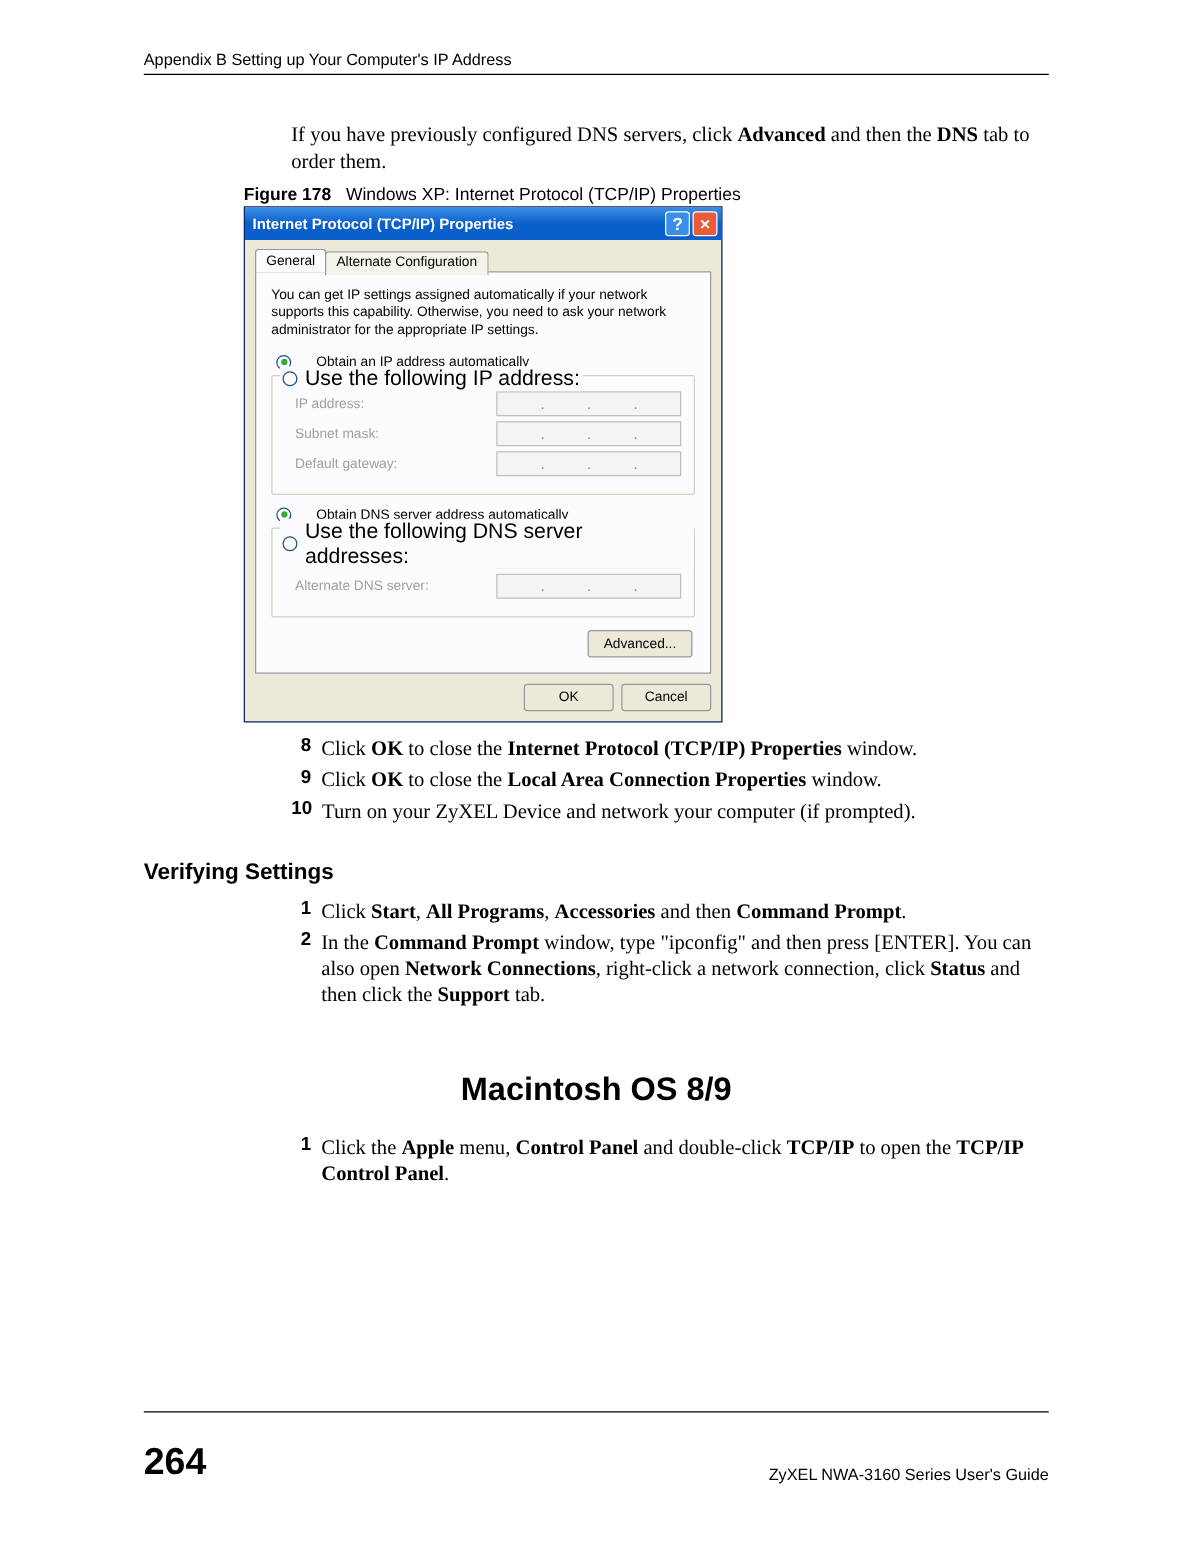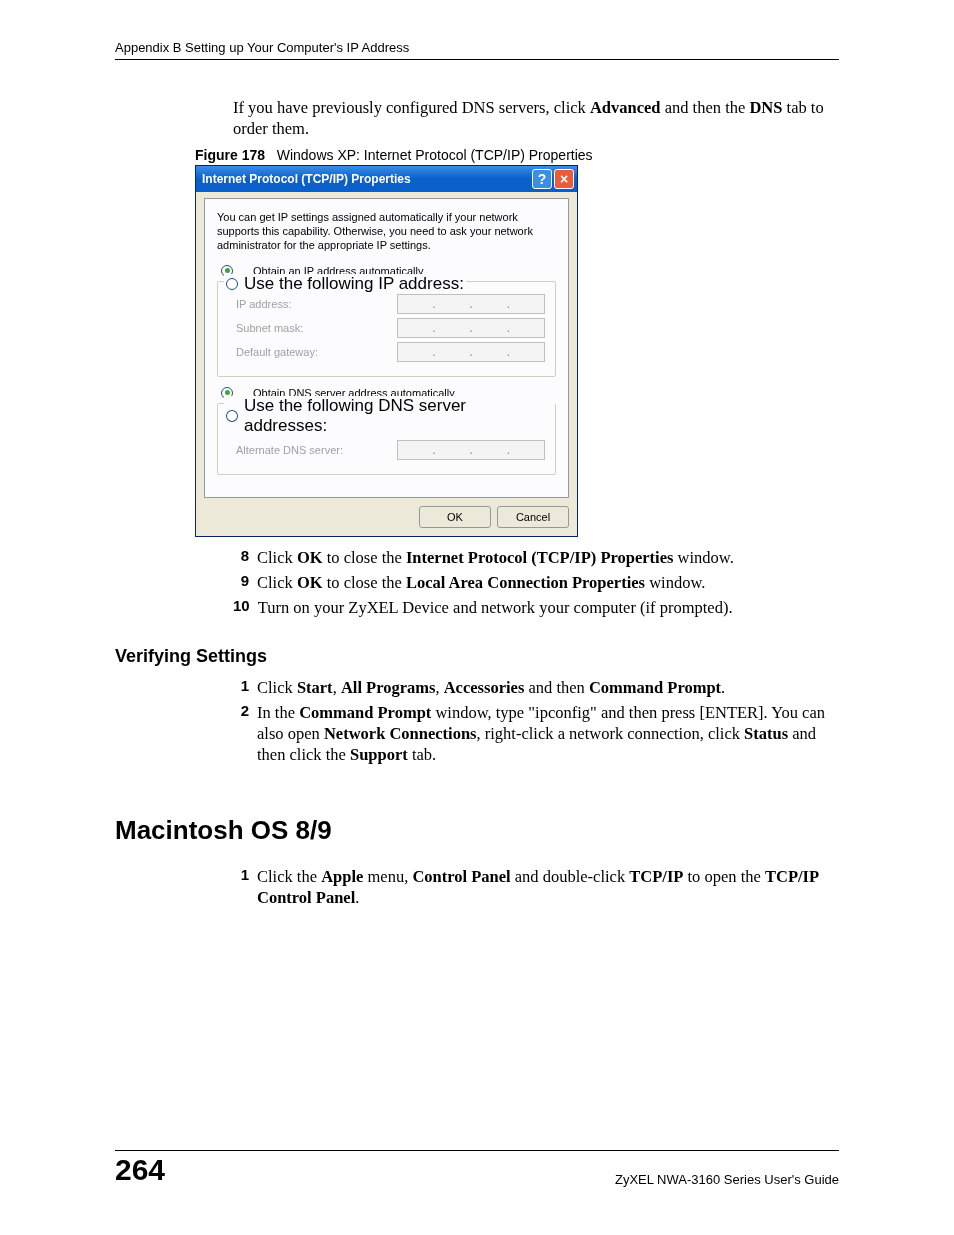--- a/index.html
+++ b/index.html
@@ -131,25 +131,26 @@
 
   .subheading {
     font-family: Arial, Helvetica, sans-serif;
     font-weight:bold; font-size:18px;
     margin: 28px 0 10px 0;
   }
   .section-heading {
     font-family: Arial, Helvetica, sans-serif;
     font-weight:bold; font-size:26px;
     margin: 50px 0 20px 0;
+    text-align: center;
   }
 
   .footer {
     position:absolute; bottom:48px; left:115px; right:115px;
-    border-top:1px solid #000; padding-top:2px;
+    border-top:1px solid #000; padding-top:23px;
     display:flex; justify-content:space-between; align-items:flex-end;
     font-family: Arial, Helvetica, sans-serif;
   }
   .page-num { font-size:30px; font-weight:bold; }
   .guide-name { font-size:13px; }
 </style>
 </head>
 <body>
 
 <div class="header-line">Appendix B Setting up Your Computer's IP Address</div>
@@ -164,20 +165,24 @@
 
 <div class="xp-dialog">
   <div class="xp-titlebar">
     <span>Internet Protocol (TCP/IP) Properties</span>
     <div class="xp-titlebar-buttons">
       <div class="xp-tb-btn xp-help-btn">?</div>
       <div class="xp-tb-btn xp-close-btn">×</div>
     </div>
   </div>
   <div class="xp-body">
+    <div class="xp-tabs">
+      <div class="xp-tab active">General</div>
+      <div class="xp-tab inactive">Alternate Configuration</div>
+    </div>
     <div class="xp-panel">
       <div class="xp-desc">You can get IP settings assigned automatically if your network supports this capability. Otherwise, you need to ask your network administrator for the appropriate IP settings.</div>
 
       <div class="xp-radio-row">
         <span class="xp-radio selected"></span>
         <span>Obtain an IP address automatically</span>
       </div>
 
       <div class="xp-group">
         <div class="xp-group-legend">
@@ -231,20 +236,23 @@
         <div class="xp-field-row">
           <span class="xp-field-label">Alternate DNS server:</span>
           <div class="xp-ip-input">
               <span class="xp-ip-dot">.</span>
               <span class="xp-ip-dot">.</span>
               <span class="xp-ip-dot">.</span>
             </div>
         </div>
       </div>
 
+      <div class="xp-adv-row">
+        <button class="xp-btn">Advanced...</button>
+      </div>
     </div>
     <div class="xp-btn-row">
       <button class="xp-btn">OK</button>
       <button class="xp-btn">Cancel</button>
     </div>
   </div>
 </div>
 
 <div class="steps">
   <div class="step-row">

